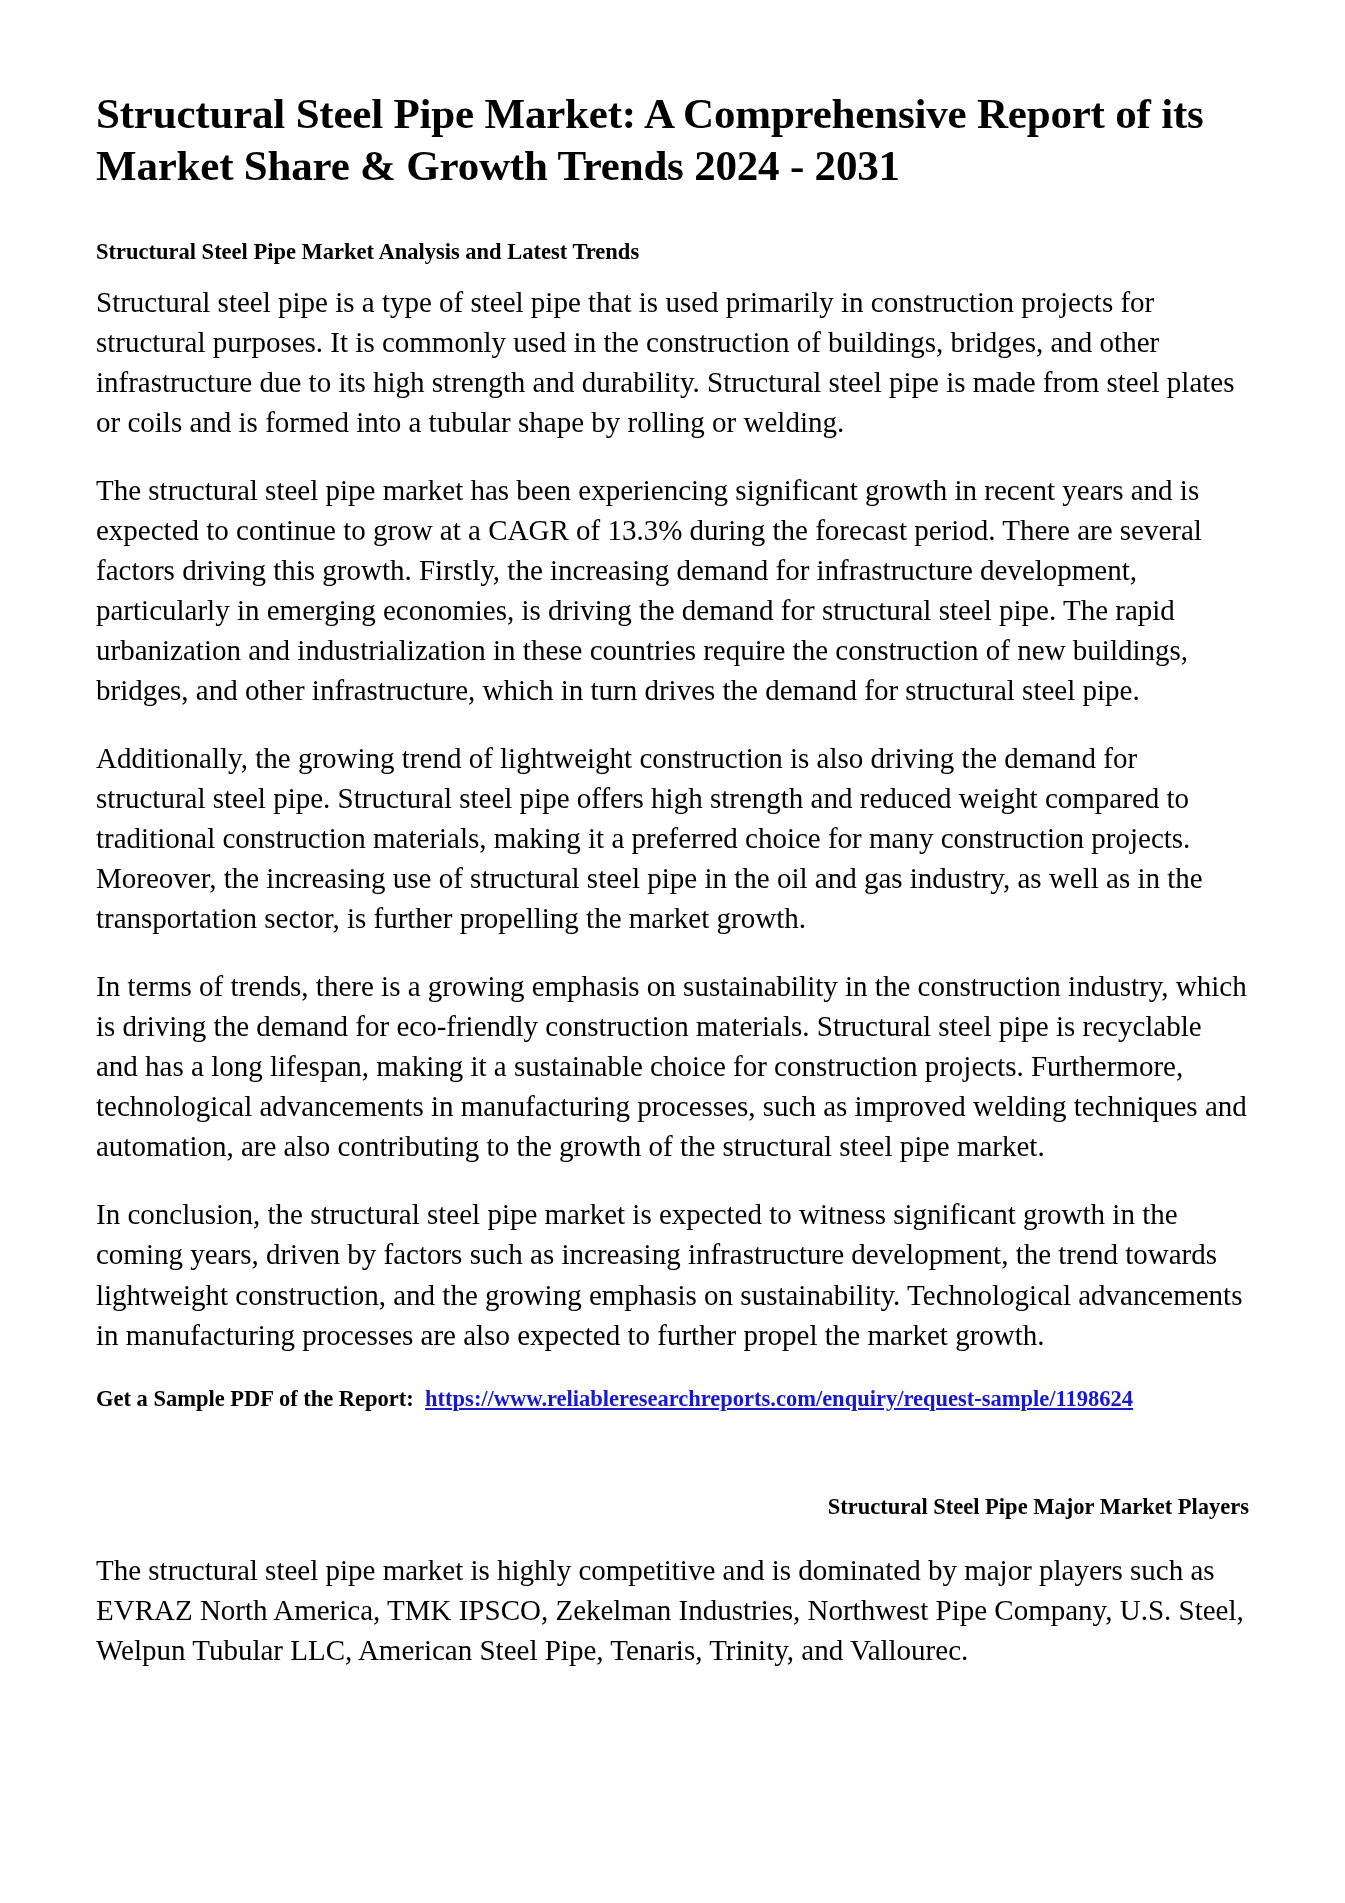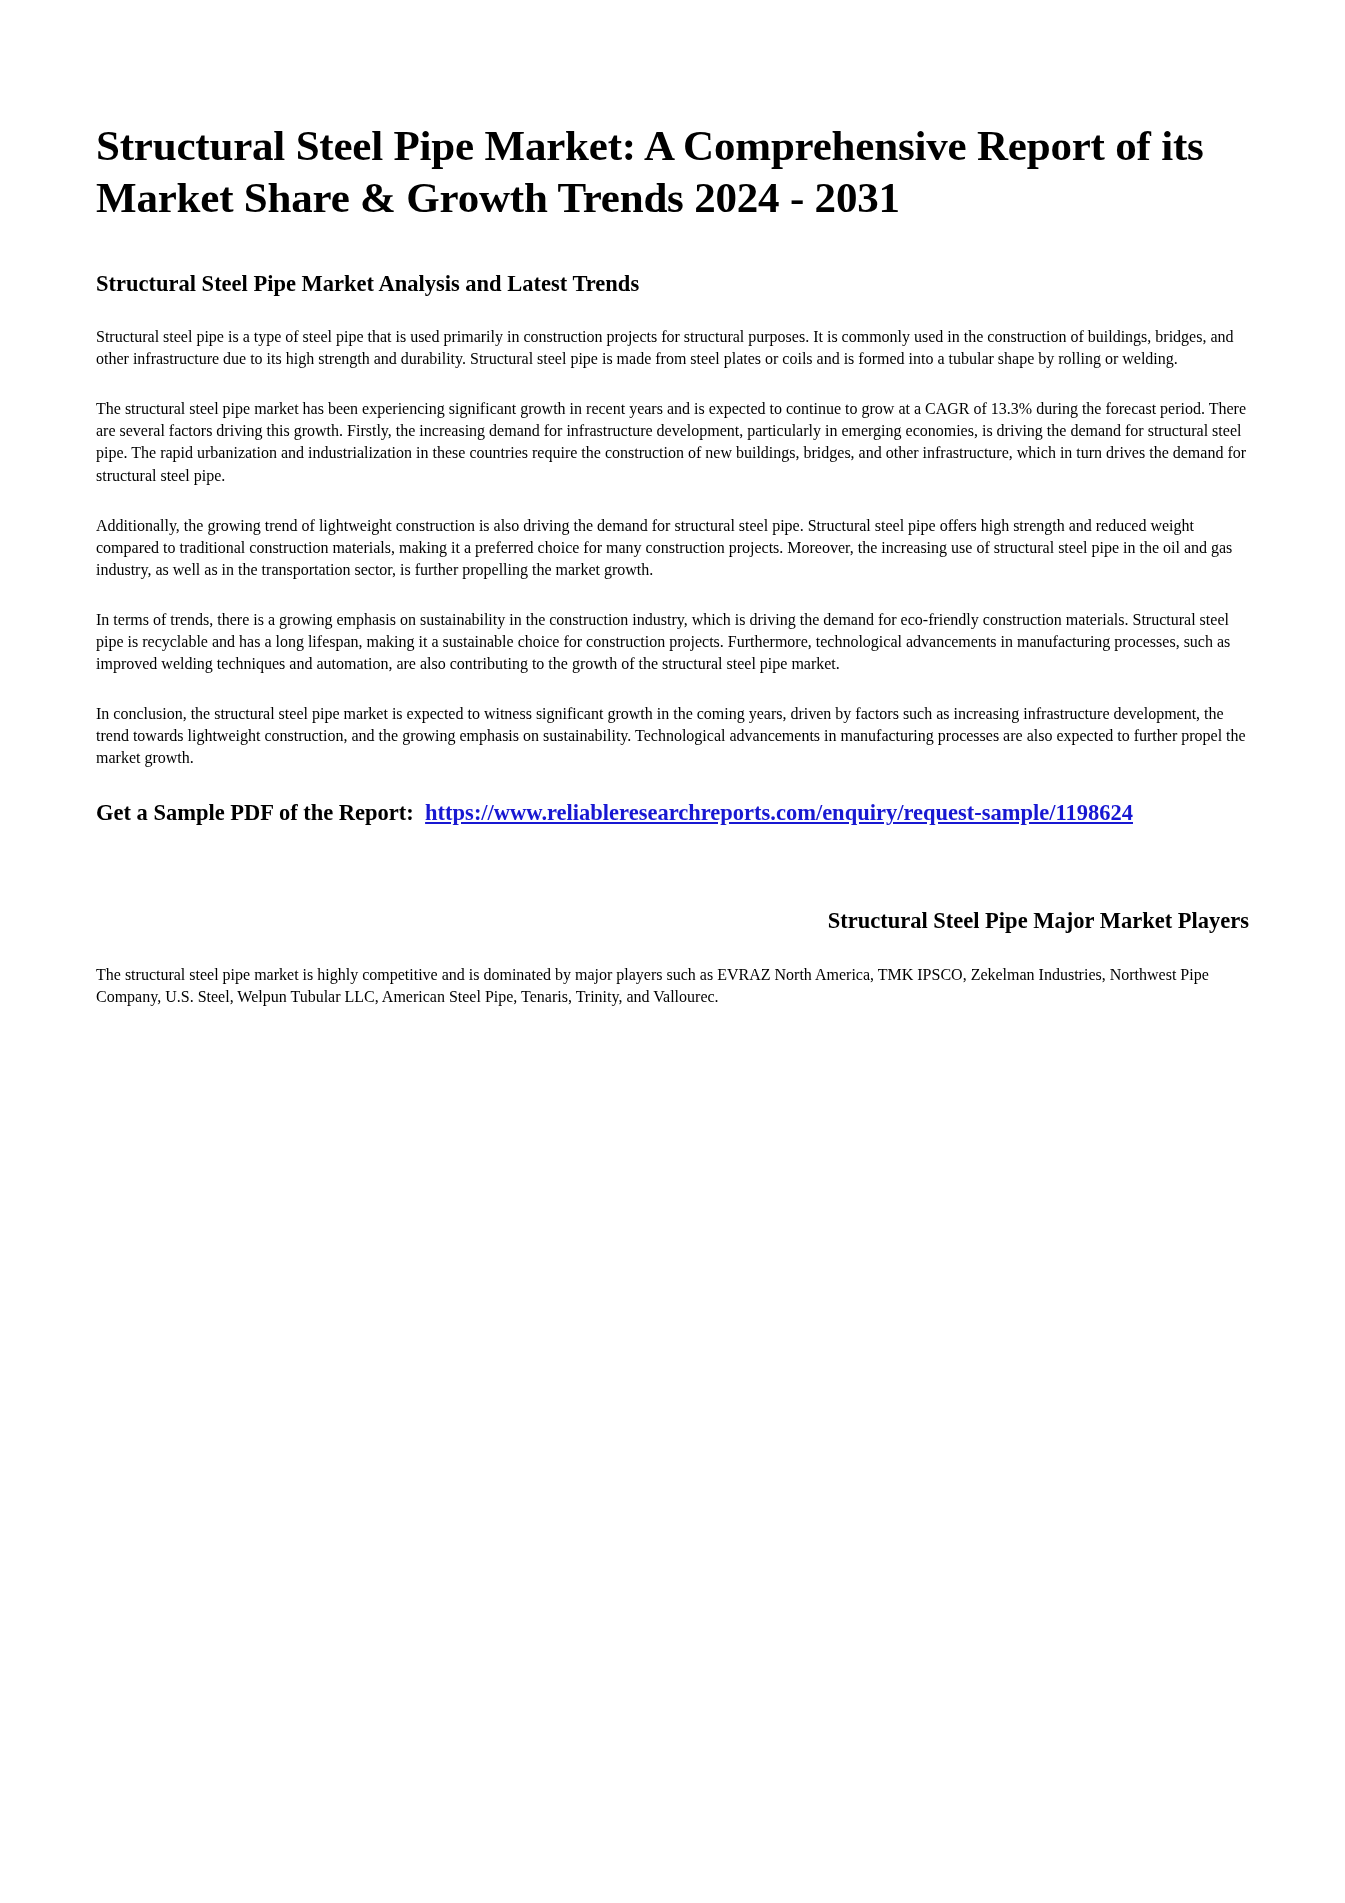--- a/index.html
+++ b/index.html
@@ -9,39 +9,39 @@
   }
   body {
     font-family: "Liberation Serif", serif;
     color: #000000;
   }
   .page {
     width: 1345px;
     height: 1903px;
     background: #ffffff;
     box-sizing: border-box;
-    padding: 120px 96px 0 96px;
+    padding: 88px 96px 0 96px;
     position: relative;
     overflow: hidden;
   }
   .doc-title {
     font-size: 43px;
     font-weight: bold;
     line-height: 1.22;
     letter-spacing: -0.2px;
     margin: 0 0 44px 0;
   }
   h2.section-heading {
     font-size: 22.5px;
     font-weight: bold;
     line-height: 1.3;
-    margin: 0 0 28px 0;
+    margin: 0 0 16px 0;
   }
   p.body-text {
-    font-size: 16px;
+    font-size: 29px;
     line-height: 1.38;
     margin: 0 0 28px 0;
     text-align: left;
   }
   .sample-line {
     font-size: 22.5px;
     line-height: 1.38;
     margin: 12px 0 28px 0;
     font-weight: bold;
   }

